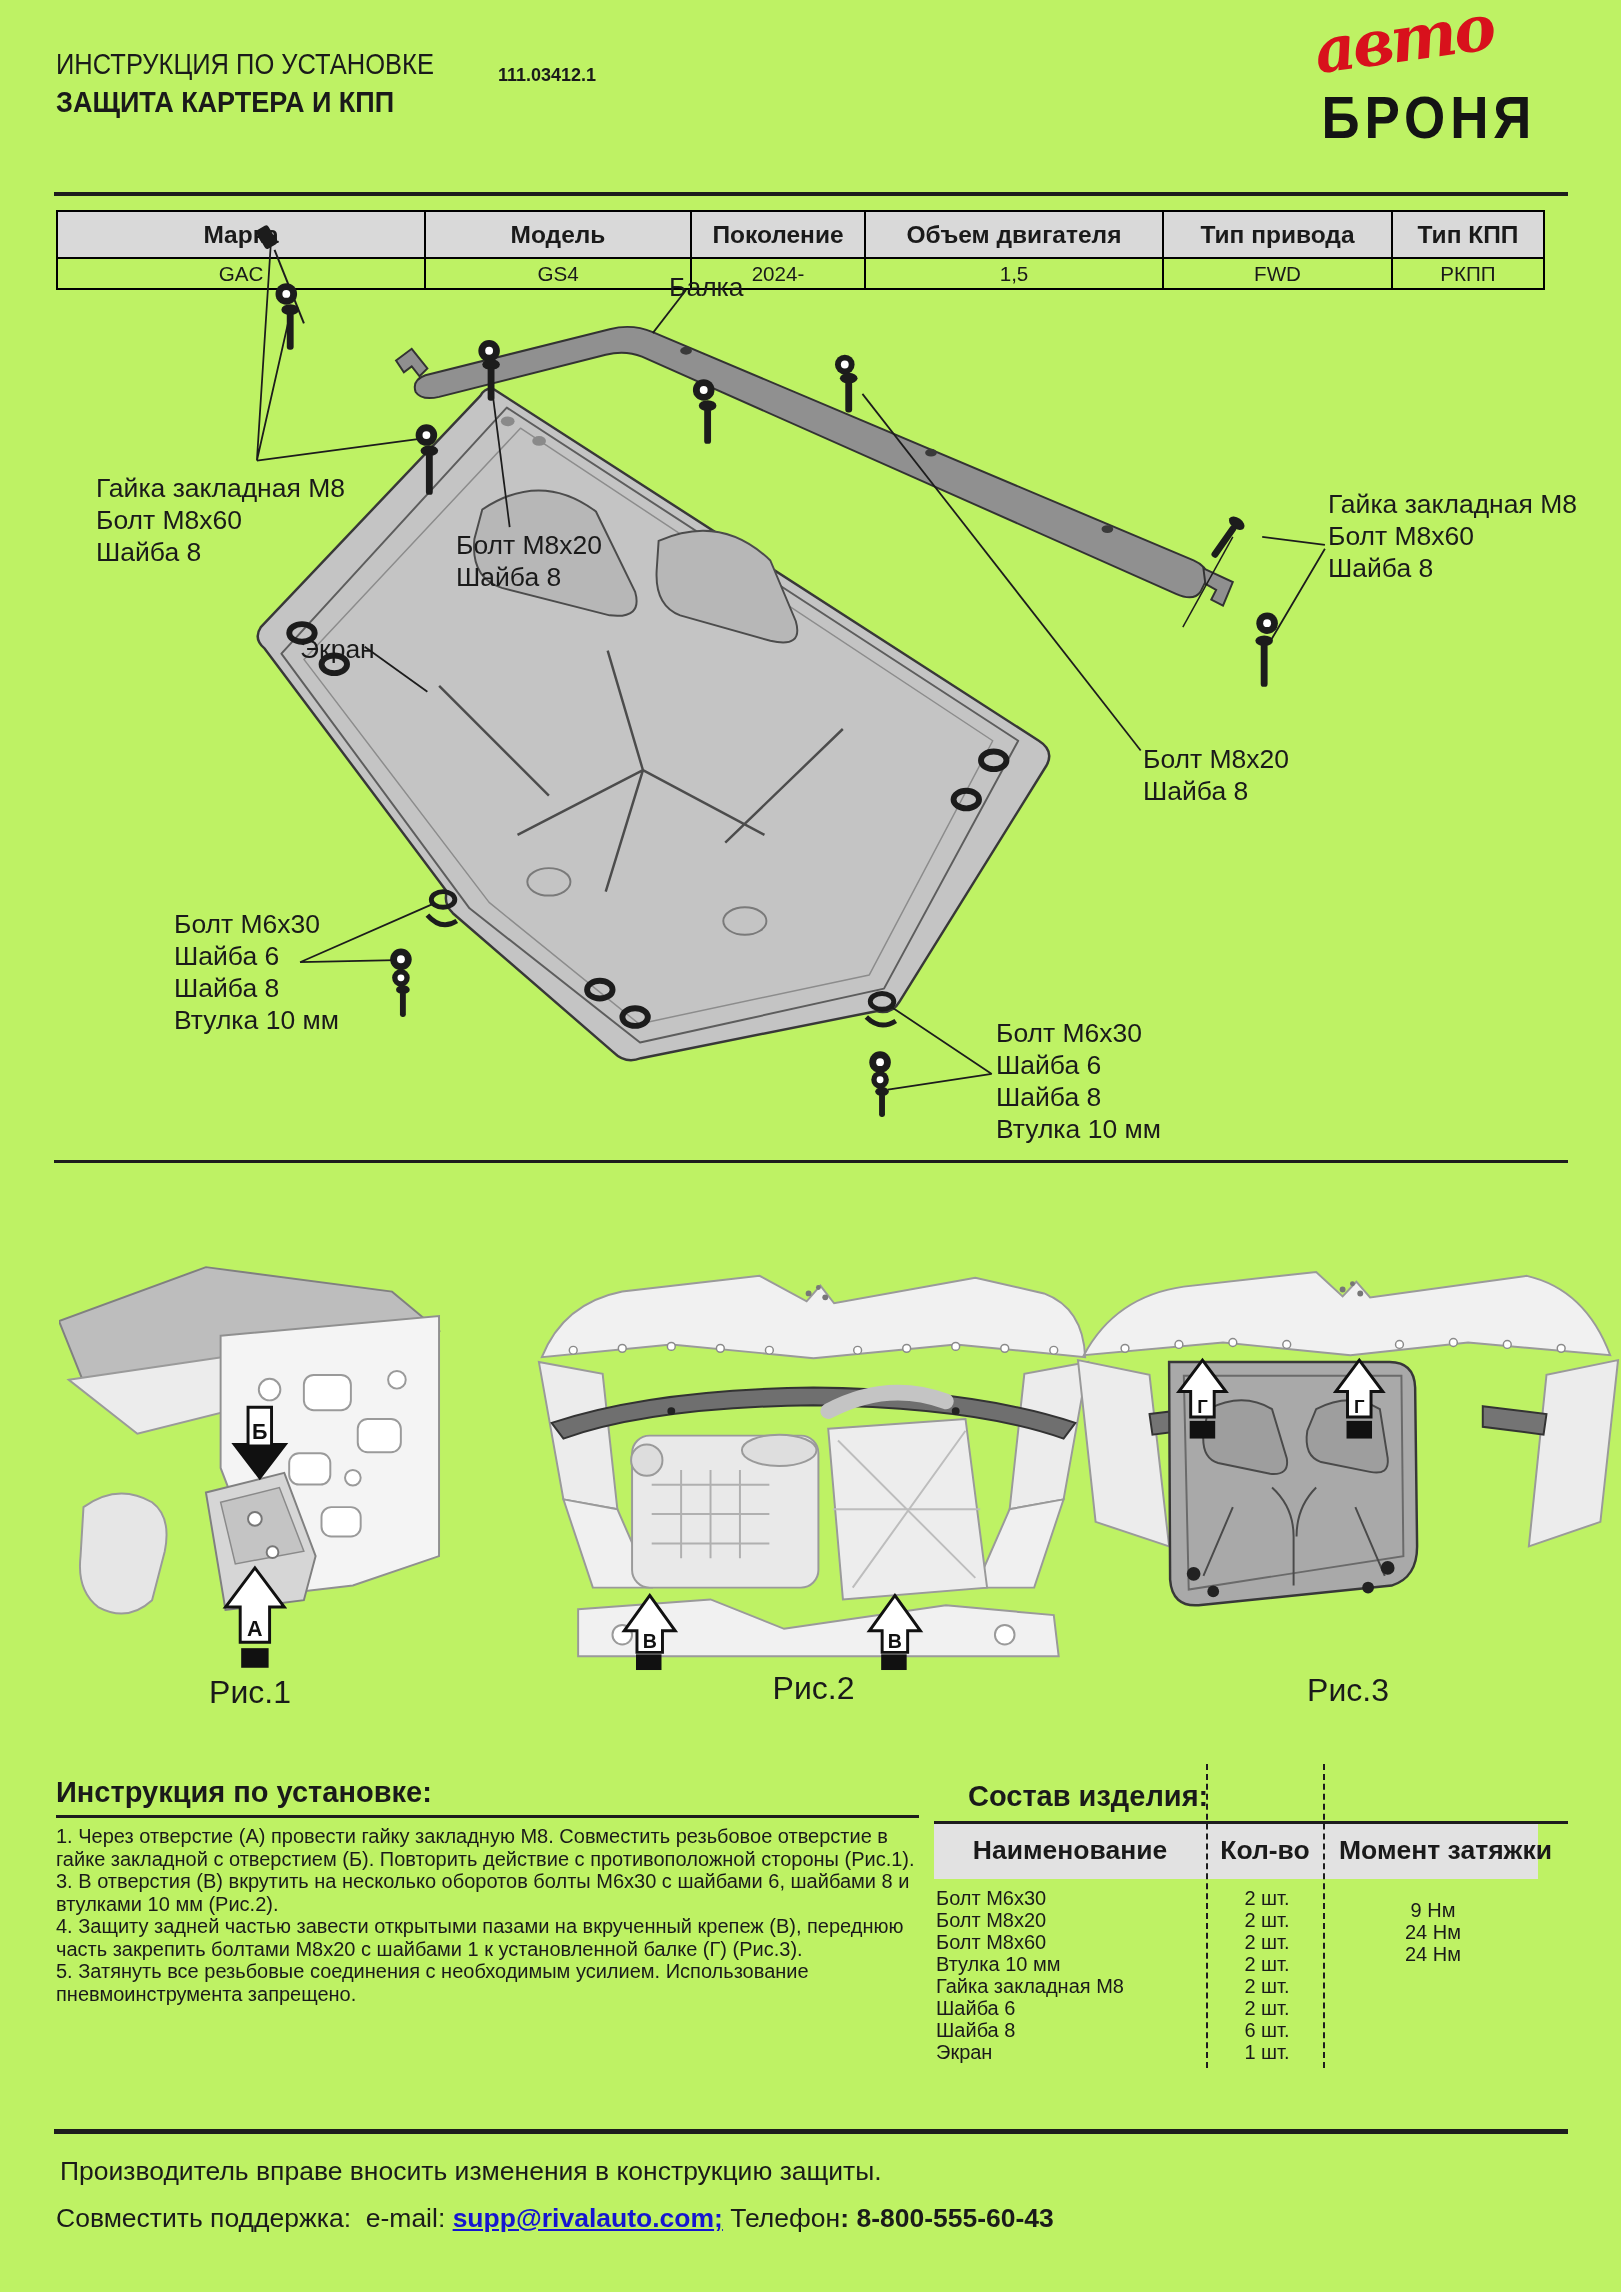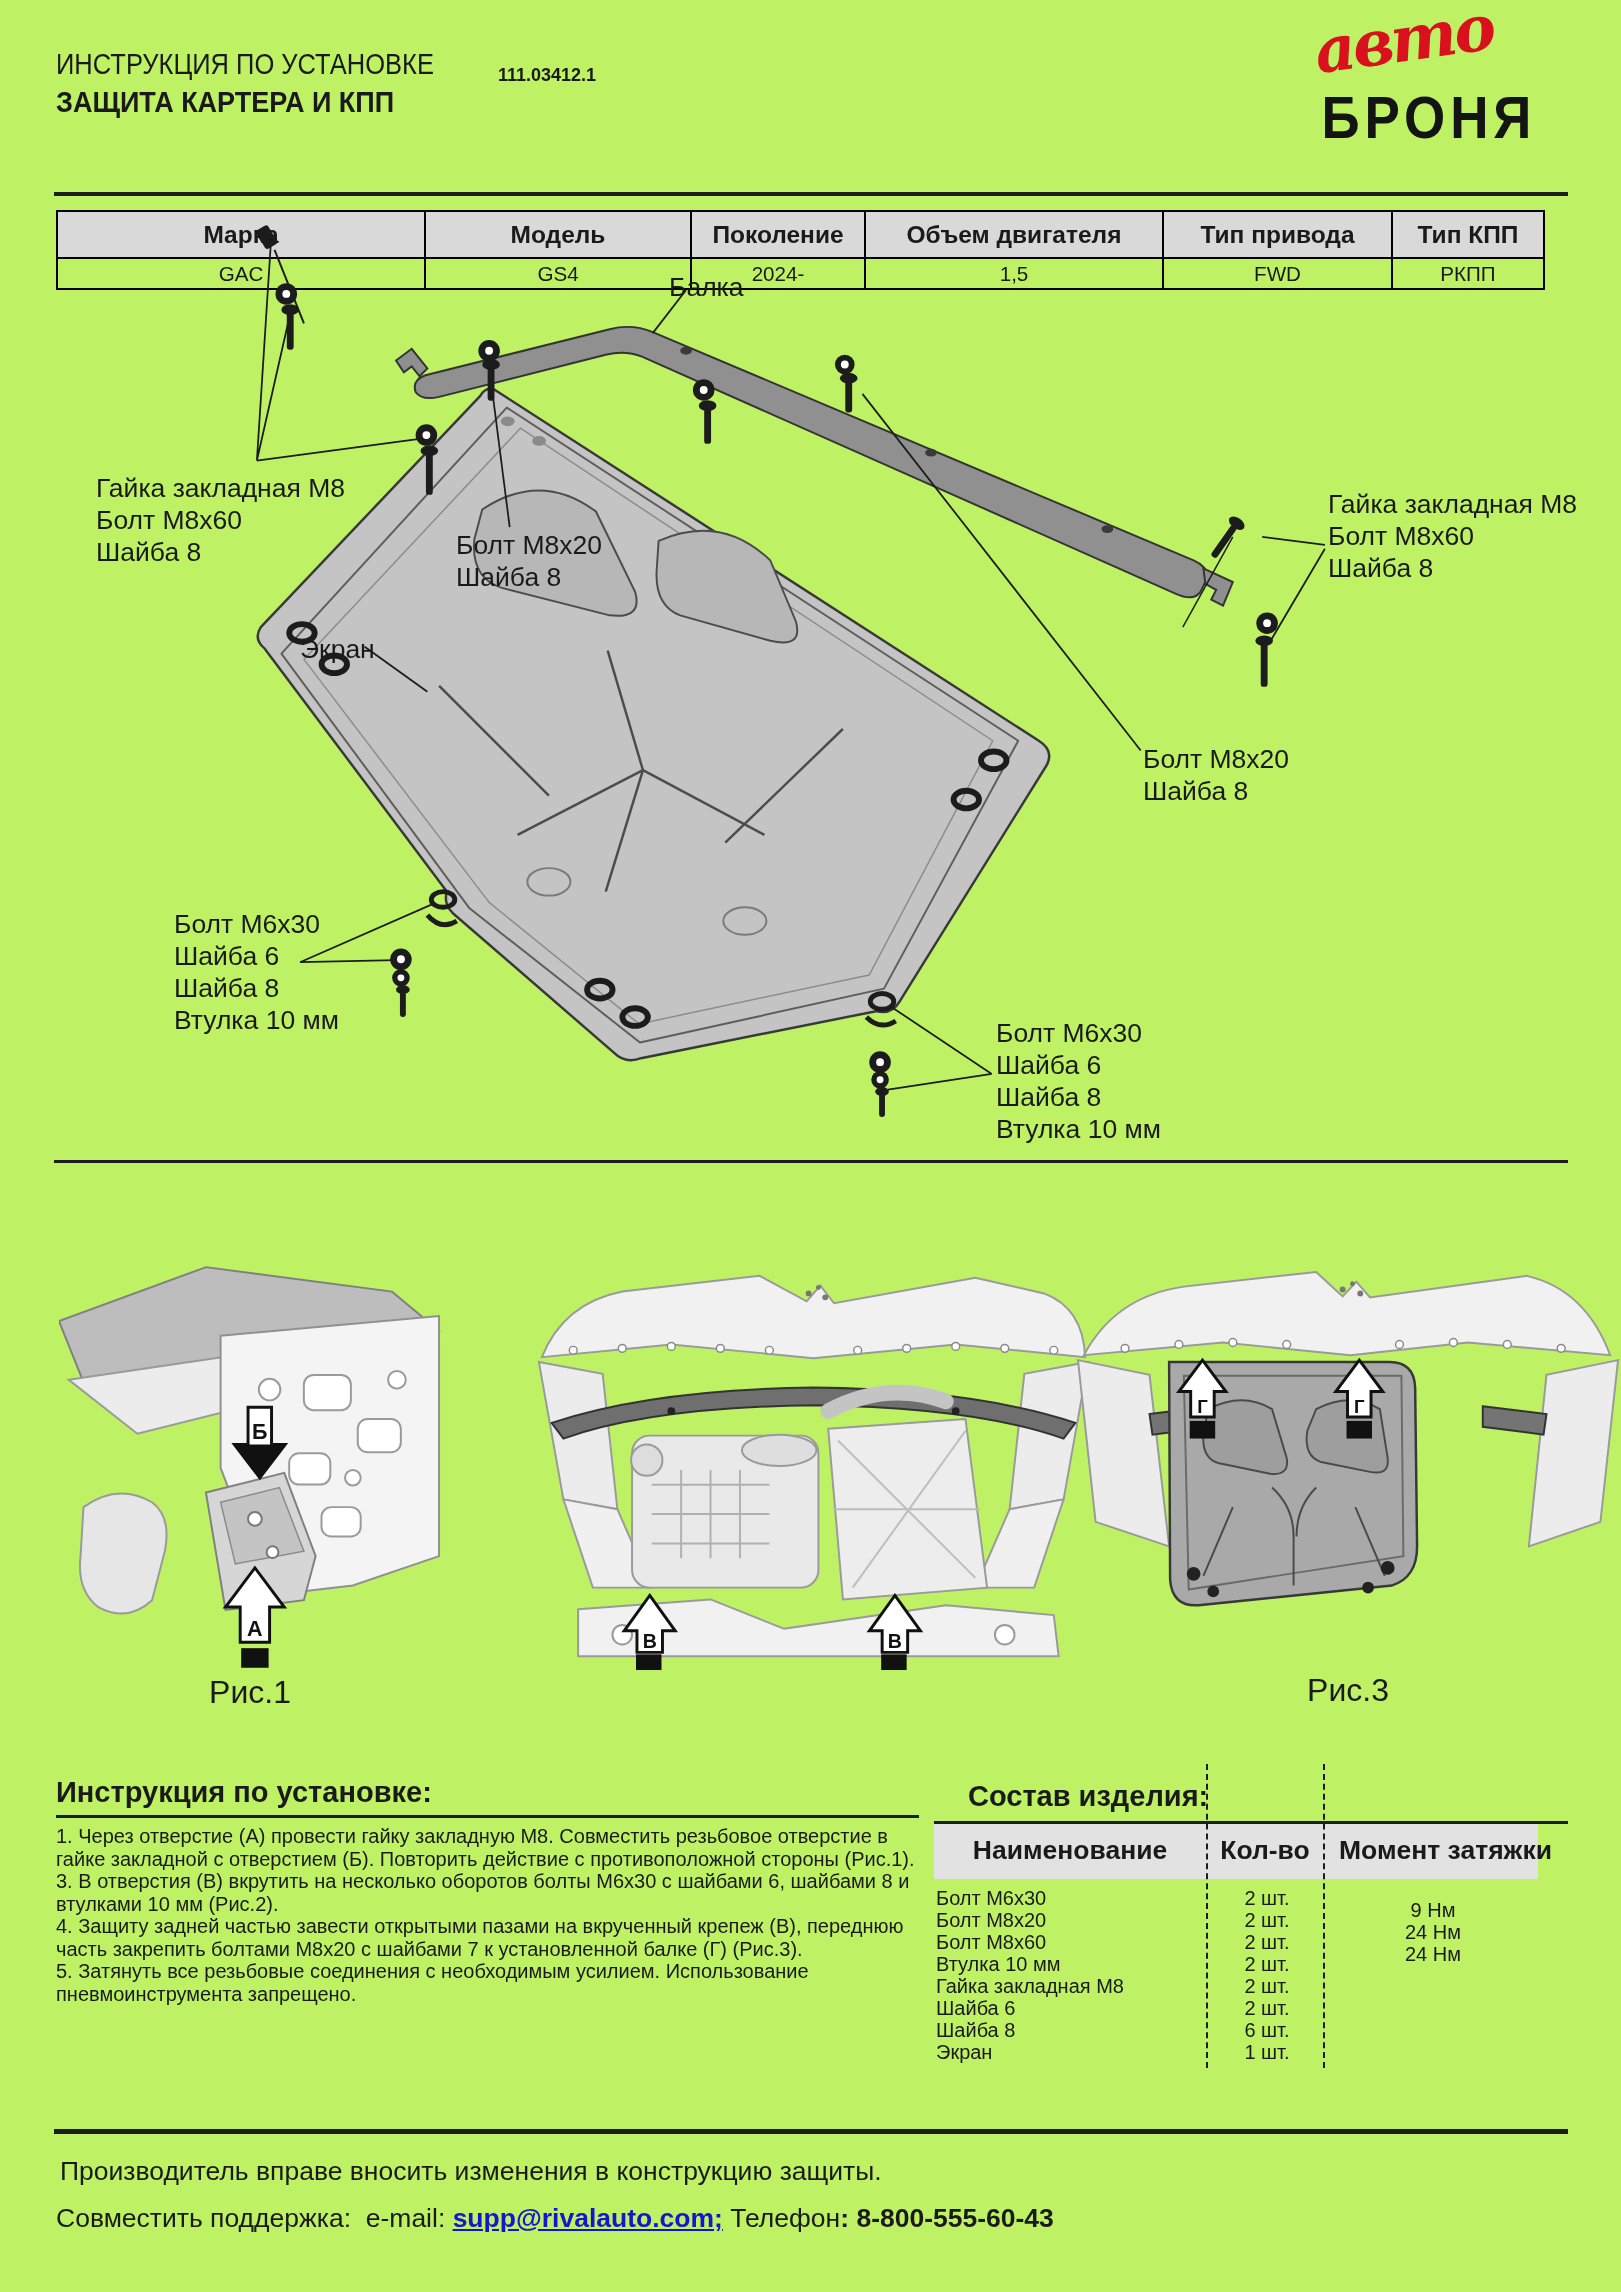--- a/index.html
+++ b/index.html
@@ -329,20 +329,21 @@
         <text x="118" y="392" font-size="20" font-weight="bold" text-anchor="middle" fill="#111">В</text>
         <rect x="104" y="398" width="26" height="16" fill="#111"></rect>
       </g>
       <g>
         <path d="M368,338 l26,36 h-13 v22 h-26 v-22 h-13 Z" fill="#fff" stroke="#111" stroke-width="3"></path>
         <text x="368" y="392" font-size="20" font-weight="bold" text-anchor="middle" fill="#111">В</text>
         <rect x="354" y="398" width="26" height="16" fill="#111"></rect>
       </g>
     </svg>
   </div>
+  <div class="fig-caption" style="left:534px;top:1670px;width:559px;">Рис.2</div>
 
   <div class="fig" style="left:1076px;top:1262px;width:544px;height:407px;">
     <svg width="544" height="407" viewBox="0 0 555 415">
       <path d="M8,95 Q40,35 110,25 L245,10 L272,35 L286,20 L300,36 L460,14 Q520,28 545,95 L400,82 L280,95 L150,82 Z" fill="#f1f1f1" stroke="#9a9a9a" stroke-width="2"></path>
       <g fill="#fff" stroke="#8a8a8a" stroke-width="1.5">
         <circle cx="50" cy="88" r="4"></circle>
           <circle cx="105" cy="84" r="4"></circle>
           <circle cx="160" cy="82" r="4"></circle>
           <circle cx="215" cy="84" r="4"></circle>
         <circle cx="330" cy="84" r="4"></circle>
@@ -378,21 +379,21 @@
       </g>
     </svg>
   </div>
   <div class="fig-caption" style="left:1076px;top:1672px;width:544px;">Рис.3</div>
 
   <div class="inst-heading">Инструкция по установке:</div>
   <div class="inst-underline"></div>
   <div class="inst-steps">
     <div>1. Через отверстие (А) провести гайку закладную М8. Совместить резьбовое отверстие в гайке закладной с отверстием (Б). Повторить действие с противоположной стороны (Рис.1).</div>
     <div>3. В отверстия (В) вкрутить на несколько оборотов болты М6х30 с шайбами 6, шайбами 8 и втулками 10 мм (Рис.2).</div>
-    <div>4. Защиту задней частью завести открытыми пазами на вкрученный крепеж (В), переднюю часть закрепить болтами М8х20 с шайбами 7 к установленной балке (Г) (Рис.3).</div>
+    <div>4. Защиту задней частью завести открытыми пазами на вкрученный крепеж (В), переднюю часть закрепить болтами М8х20 с шайбами 1 к установленной балке (Г) (Рис.3).</div>
     <div>5. Затянуть все резьбовые соединения с необходимым усилием. Использование пневмоинструмента запрещено.</div>
   </div>
 
   <div class="parts-heading">Состав изделия:</div>
   <div class="parts-line"></div>
   <div class="parts-headband"></div>
   <div class="parts-colhead" style="left:934px;width:272px;">Наименование</div>
   <div class="parts-colhead" style="left:1206px;width:118px;">Кол-во</div>
   <div class="parts-colhead" style="left:1323px;width:245px;">Момент затяжки</div>
   <div class="dash-v" style="left:1206px;"></div>

